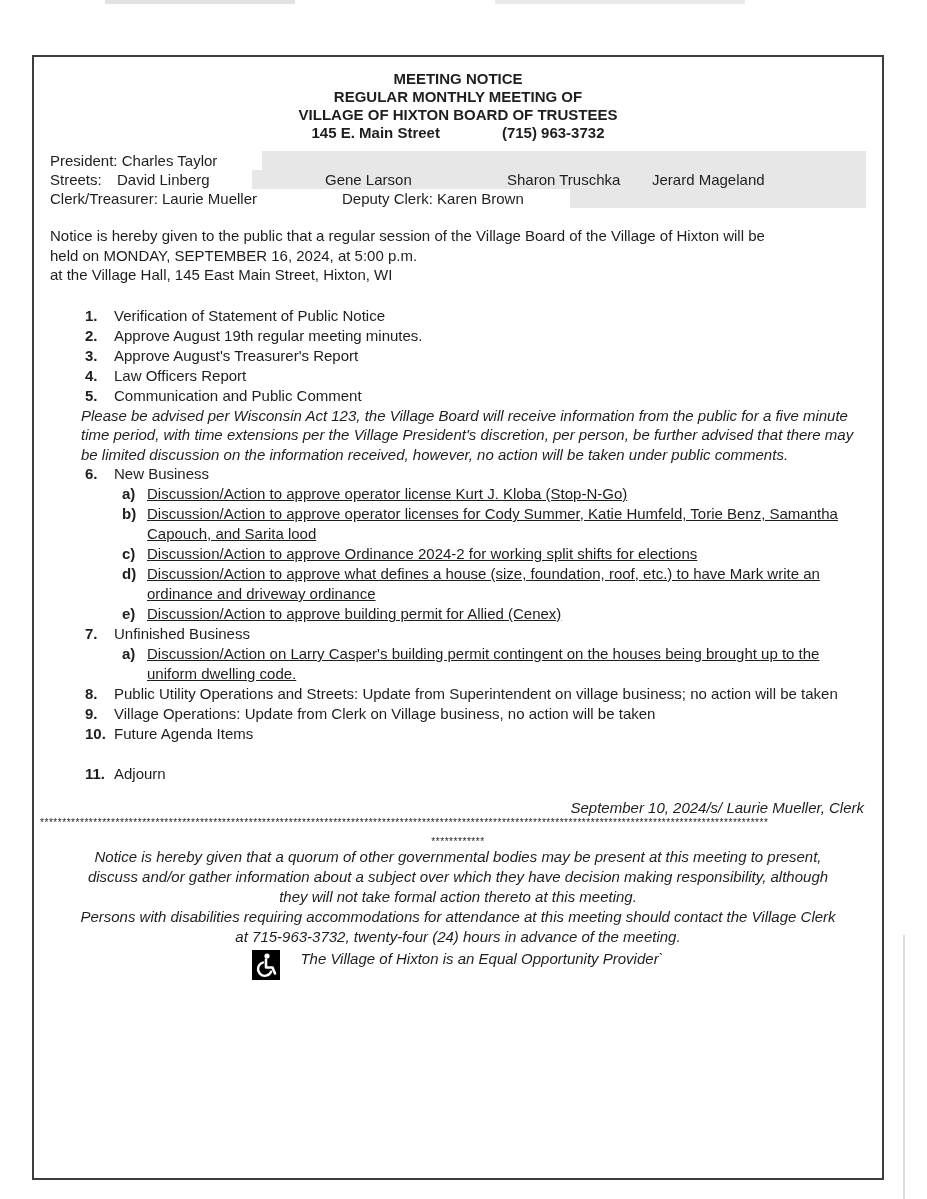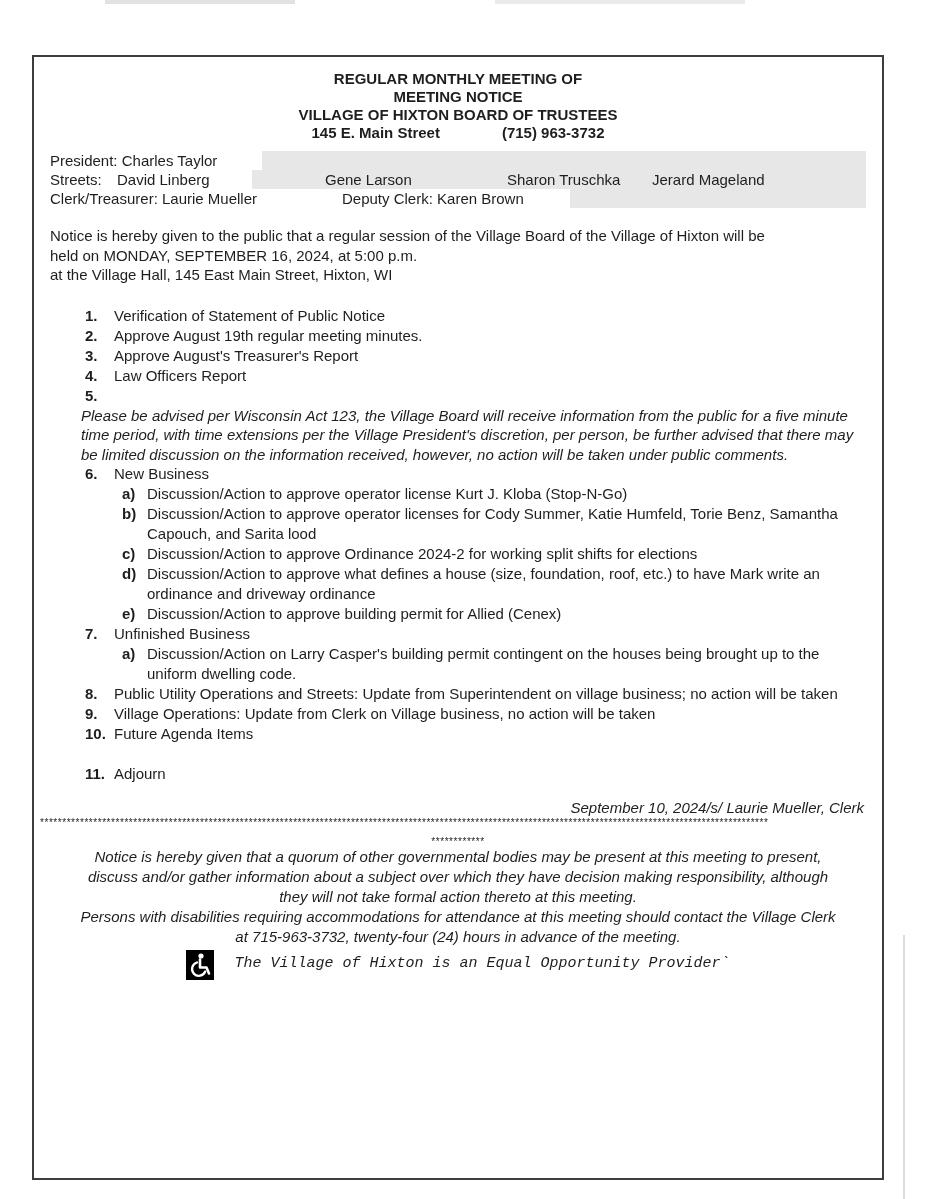--- a/index.html
+++ b/index.html
@@ -29,56 +29,56 @@
 
   .notice{margin-top:18px;text-align:left;font-size:15px;line-height:19.5px;}
 
   .agenda{margin-top:21px;font-size:15px;line-height:20px;}
   .call-order{padding-left:132px;}
   .agenda-row{display:flex;padding-left:35px;}
   .agenda-num{width:29px;flex:none;font-weight:bold;}
   .agenda-txt{max-width:755px;}
   .agenda-subrow{display:flex;padding-left:72px;}
   .agenda-letter{width:25px;flex:none;font-weight:bold;}
-  .agenda-subtxt{max-width:700px;}
+  .agenda-subtxt{max-width:700px;text-decoration:underline;}
   .agenda-note{font-style:italic;margin-left:31px;max-width:778px;line-height:19.5px;}
   .gap-before{margin-top:20px;}
 
   .sig-row{display:flex;justify-content:flex-end;margin-top:15px;
     padding:0 2px 0 32px;font-style:italic;font-size:15px;}
   .stars-long{font-size:10px;letter-spacing:.55px;white-space:nowrap;overflow:hidden;
     margin:1px -14px 0 -10px;color:#1e1e1e;}
   .stars-short{text-align:center;font-size:10px;letter-spacing:.55px;margin-top:8px;}
 
   .footer-para{font-style:italic;text-align:center;font-size:15px;line-height:20px;
     max-width:766px;margin:0 auto;}
   .footer-para.first{margin-top:0;}
 
-  .eop-row{display:flex;justify-content:center;align-items:center;gap:20px;margin-top:3px;font-family:Liberation Mono, monospace;}
+  .eop-row{display:flex;justify-content:center;align-items:flex-start;gap:20px;margin-top:3px;}
   .wc-icon{width:28px;height:30px;background:#000;display:inline-flex;
     align-items:center;justify-content:center;flex:none;}
   .eop-text{font-style:italic;font-size:15px;padding-bottom:4px;}
 
   
   .artifact-line{position:absolute;left:903px;top:935px;width:2px;height:264px;background:#dcdcdc;}
   .smudge1{position:absolute;top:0;left:105px;width:190px;height:4px;background:#cfcfcf;opacity:.6;}
   .smudge2{position:absolute;top:0;left:495px;width:250px;height:4px;background:#d6d6d6;opacity:.5;}
 </style>
 </head>
 <body>
 
 <div class="smudge1"></div>
 <div class="smudge2"></div>
 <div class="artifact-line"></div>
 
 <div class="frame">
 
   <div class="title">
+    <div>MEETING NOTICE</div>
     <div>REGULAR MONTHLY MEETING OF</div>
-    <div>MEETING NOTICE</div>
     <div>VILLAGE OF HIXTON BOARD OF TRUSTEES</div>
     <div class="addr-row">
       <span>145 E. Main Street</span>
       <span>(715) 963-3732</span>
     </div>
   </div>
 
   <div class="officials">
     <div class="off-row off-row1">
       <span class="b">President:</span>
@@ -117,20 +117,21 @@
         <div class="agenda-row">
           <span class="agenda-num">3.</span>
           <span class="agenda-txt">Approve August's Treasurer's Report</span>
         </div>
         <div class="agenda-row">
           <span class="agenda-num">4.</span>
           <span class="agenda-txt">Law Officers Report</span>
         </div>
         <div class="agenda-row">
           <span class="agenda-num">5.</span>
+          <span class="agenda-txt">Communication and Public Comment</span>
         </div>
         <div class="agenda-note">Please be advised per Wisconsin Act 123, the Village Board will receive information from the public for a five minute time period, with time extensions per the Village President's discretion, per person, be further advised that there may be limited discussion on the information received, however, no action will be taken under public comments.</div>
         <div class="agenda-row">
           <span class="agenda-num">6.</span>
           <span class="agenda-txt b">New Business</span>
         </div>
         <div class="agenda-subrow">
           <span class="agenda-letter">a)</span>
           <span class="agenda-subtxt">Discussion/Action to approve operator license Kurt J. Kloba (Stop-N-Go)</span>
         </div>

